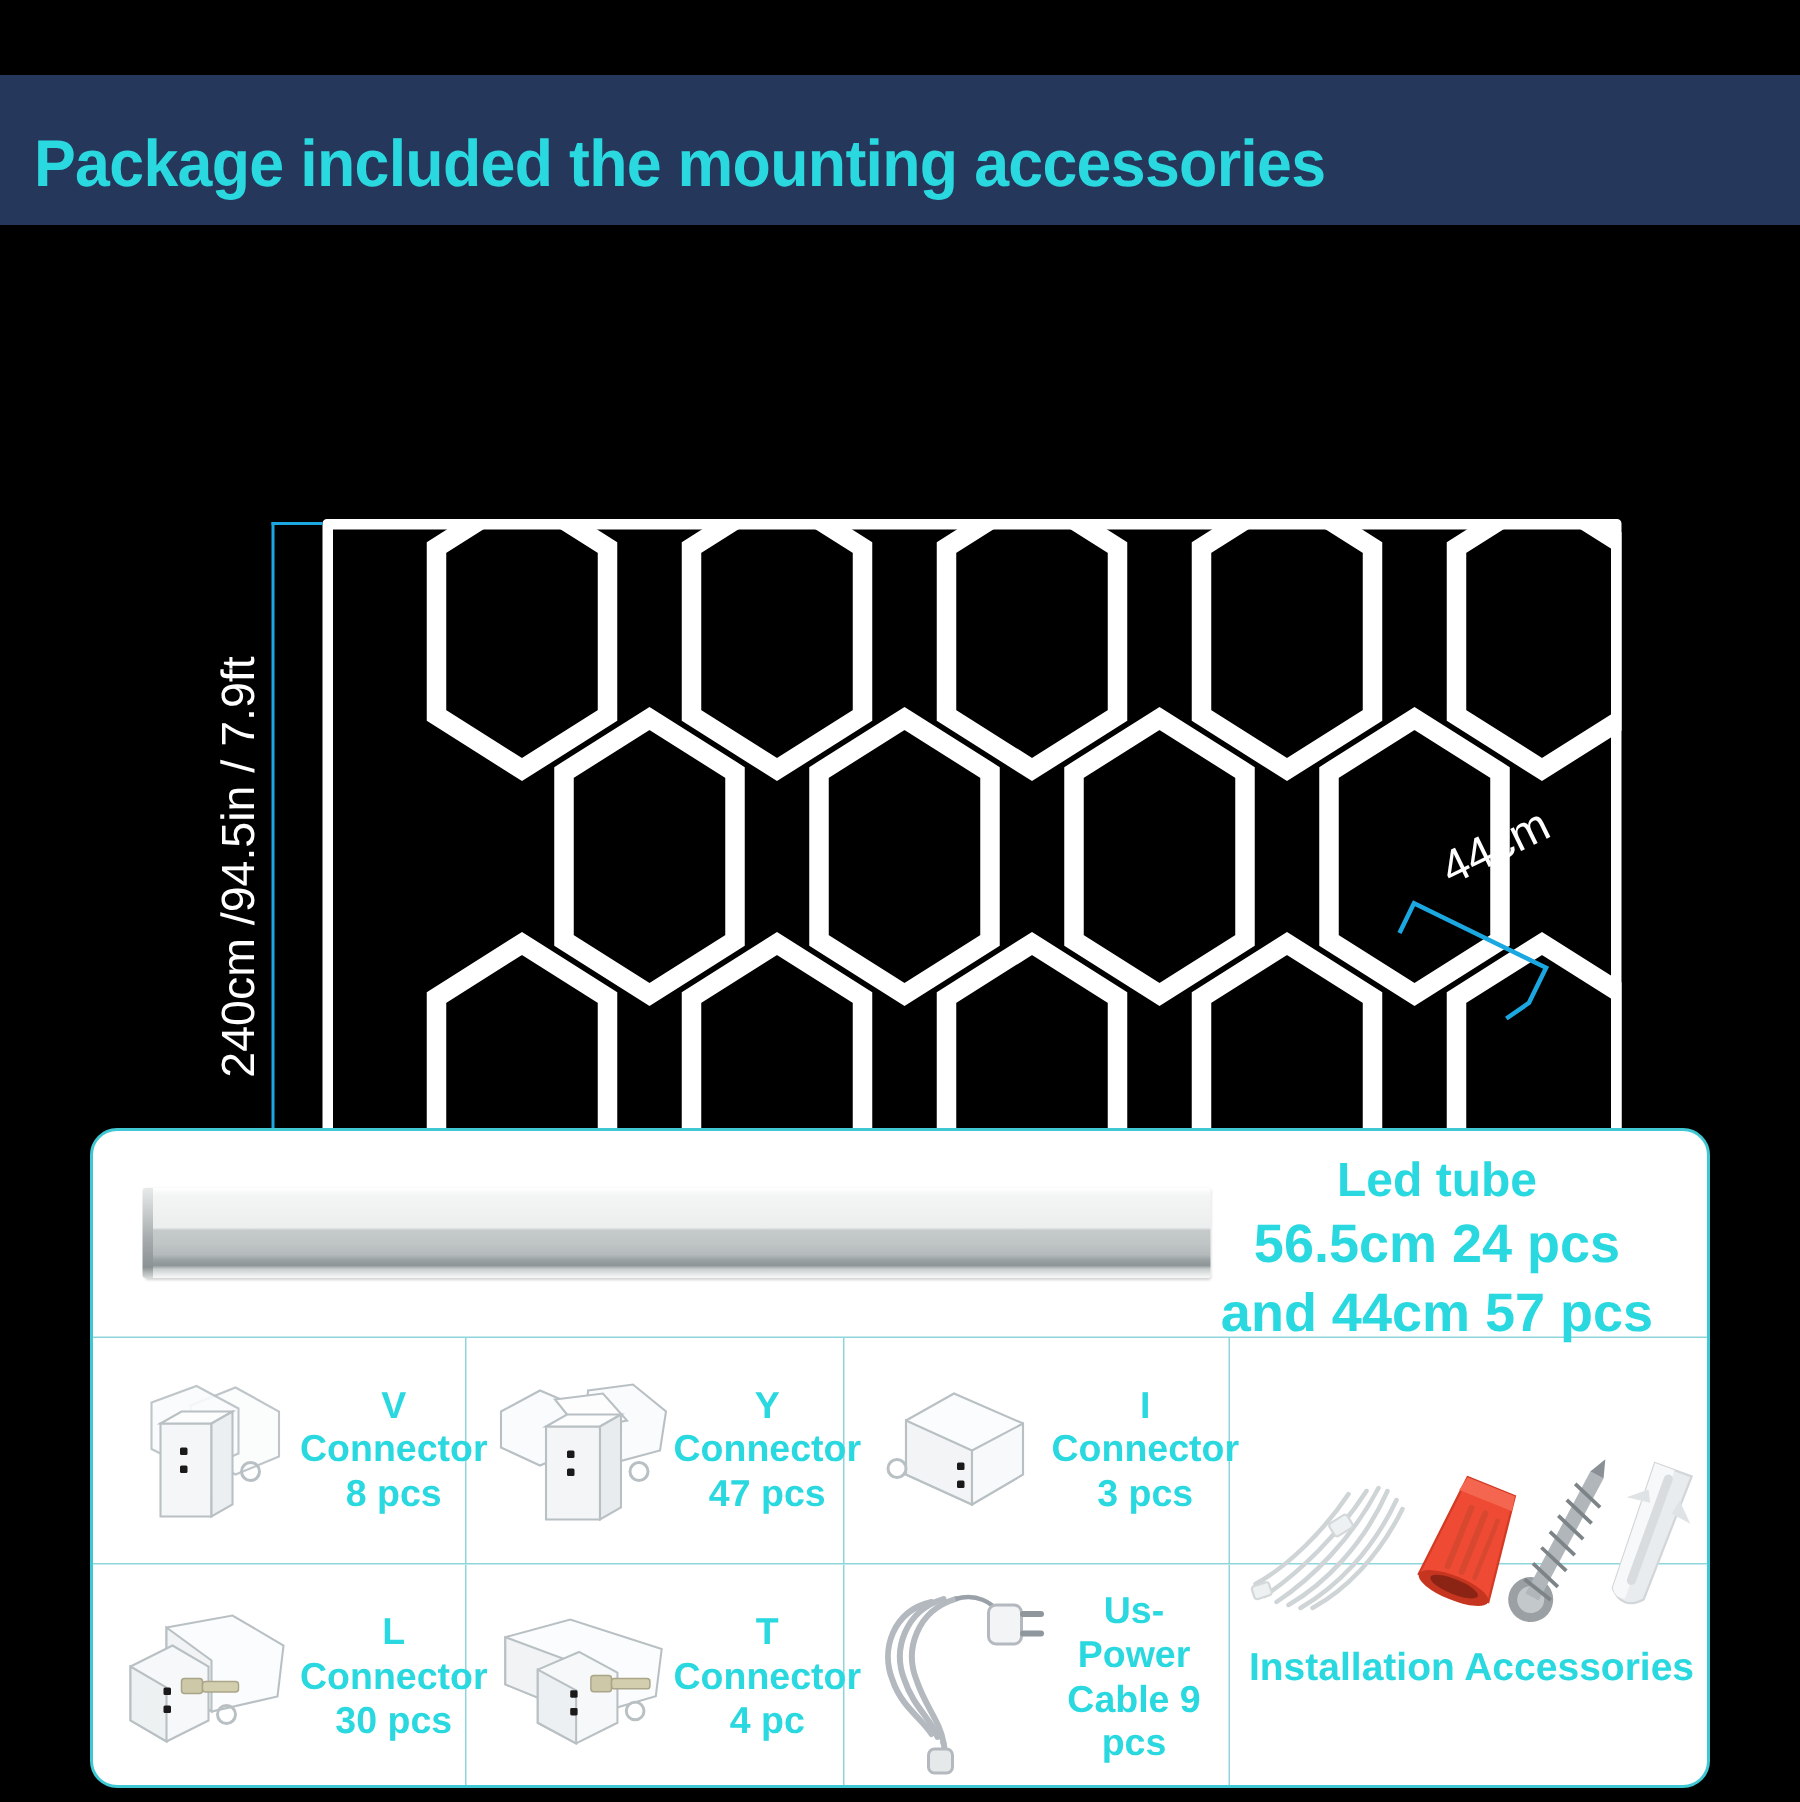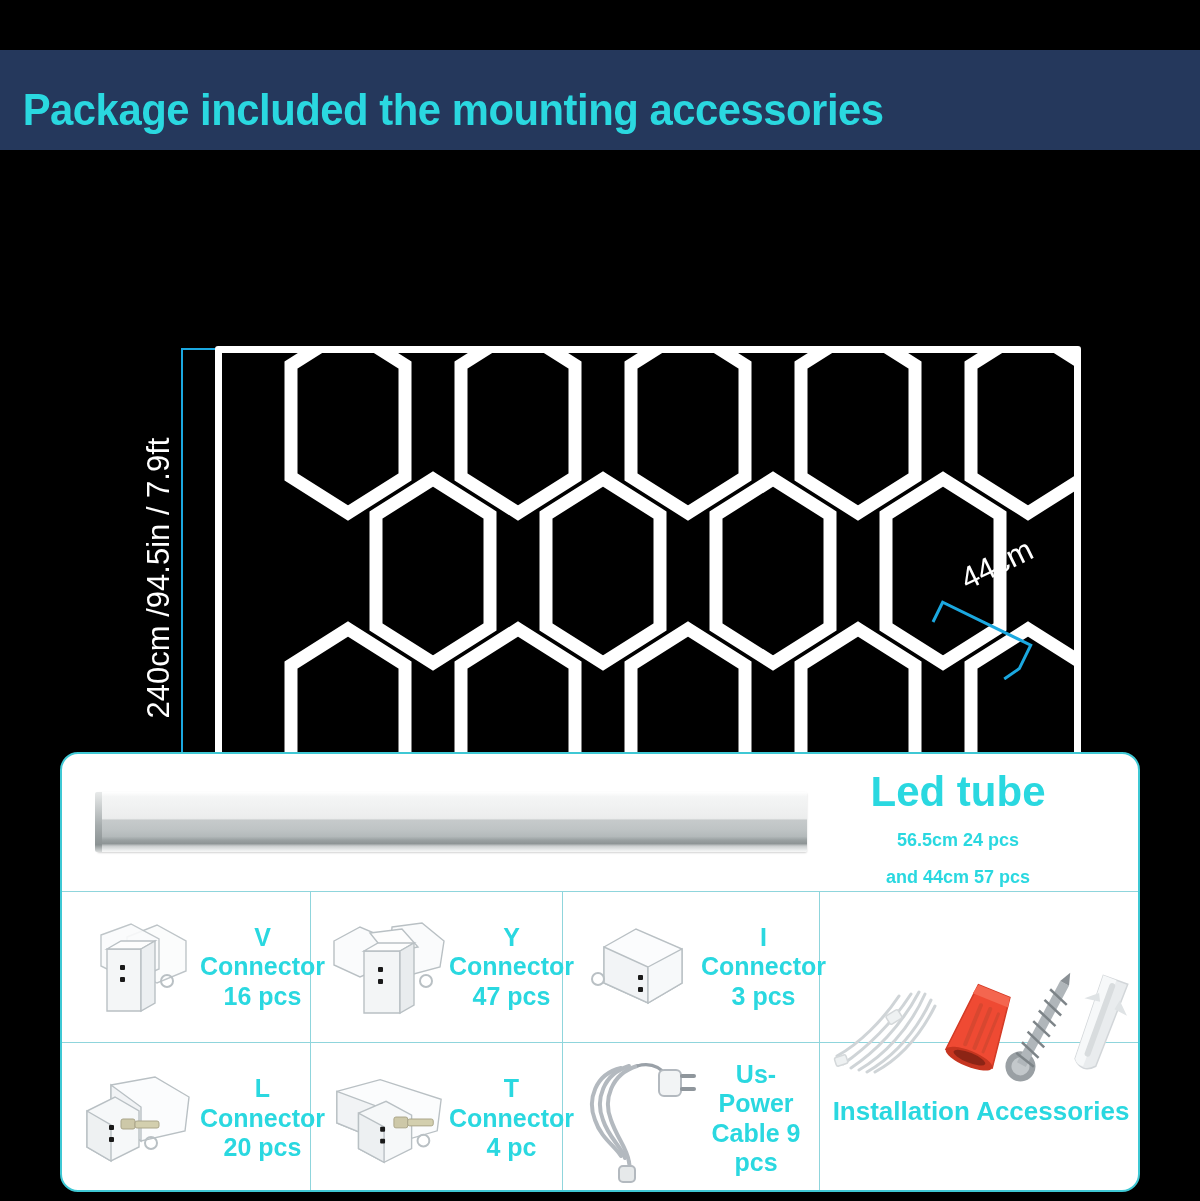--- a/index.html
+++ b/index.html
@@ -103,22 +103,22 @@
   }
   .tube-cap{
     position:absolute; left:33px; top:38px; width:7px; height:60px;
     background:linear-gradient(to bottom,#e8eaea,#a7adae 55%,#8b9293 88%,#d8dbdb);
     border-radius:2px 0 0 2px;
   }
   .tube-text{
     position:absolute; right:14px; top:16px; width:340px;
     text-align:center; color:#2ad8e0;
   }
-  .tube-title{ font-size:42px; font-weight:bold; line-height:1.05; }
-  .tube-sub{ font-size:18px; font-weight:bold; line-height:1.18; margin-top:16px; }
+  .tube-title{ font-size:32px; font-weight:bold; line-height:1.05; }
+  .tube-sub{ font-size:36px; font-weight:bold; line-height:1.18; margin-top:4px; }
 
   
   .grid-row{
     position:absolute; left:0; width:1080px; height:151px;
     display:flex;
   }
   .grid-row.r1{ top:138px; border-bottom:1px solid #8fd5dc; }
   .grid-row.r2{ top:289px; }
 
   .cell{
@@ -225,21 +225,21 @@
             <path d="M56 34 L70 26 L70 88 L56 96 Z" fill="#eceff1"></path>
           </g>
           <rect x="35" y="50" width="5" height="5" rx="1" fill="#1a1a1a"></rect>
           <rect x="35" y="62" width="5" height="5" rx="1" fill="#1a1a1a"></rect>
           <circle cx="82" cy="66" r="6" fill="none" stroke="#b9c0c4" stroke-width="2"></circle>
         </svg>
       </div>
       <div class="cell-label">
         <span class="big">V</span>
         <span class="big">Connector</span>
-        <span class="big">16 pcs</span>
+        <span class="big">8 pcs</span>
       </div>
     </div>
 
     <div class="cell c2">
       <div class="cell-art">
         <svg width="118" height="105" viewBox="0 0 118 105">
           <g fill="#fafbfc" stroke="#b9c0c4" stroke-width="1.4">
             <path d="M4 26 L30 12 L58 24 L58 50 L30 62 L4 50 Z"></path>
             <path d="M62 12 L92 8 L114 26 L110 52 L80 60 L60 42 Z"></path>
             <path d="M40 18 L72 14 L88 32 L56 38 Z" fill="#fdfdfd"></path>
@@ -294,21 +294,21 @@
           <rect x="40" y="50" width="14" height="10" rx="2" fill="#cdc8a8" stroke="#aaa589"></rect>
           <rect x="54" y="52" width="24" height="7" rx="2" fill="#d3cfae" stroke="#aaa589"></rect>
           <rect x="28" y="56" width="5" height="5" rx="1" fill="#1a1a1a"></rect>
           <rect x="28" y="68" width="5" height="5" rx="1" fill="#1a1a1a"></rect>
           <circle cx="70" cy="74" r="6" fill="none" stroke="#b9c0c4" stroke-width="2"></circle>
         </svg>
       </div>
       <div class="cell-label">
         <span class="big">L</span>
         <span class="big">Connector</span>
-        <span class="big">20 pcs</span>
+        <span class="big">30 pcs</span>
       </div>
     </div>
 
     <div class="cell c2">
       <div class="cell-art">
         <svg width="122" height="100" viewBox="0 0 122 100">
           <g fill="#fafbfc" stroke="#b9c0c4" stroke-width="1.4">
             <path d="M8 22 L52 10 L114 30 L110 62 L62 76 L8 54 Z" fill="#fbfcfd"></path>
             <path d="M8 22 L62 42 L62 76 L8 54 Z" fill="#f1f3f5"></path>
             <path d="M30 44 L58 32 L84 46 L84 80 L56 94 L30 80 Z" fill="#f6f8f9"></path>

